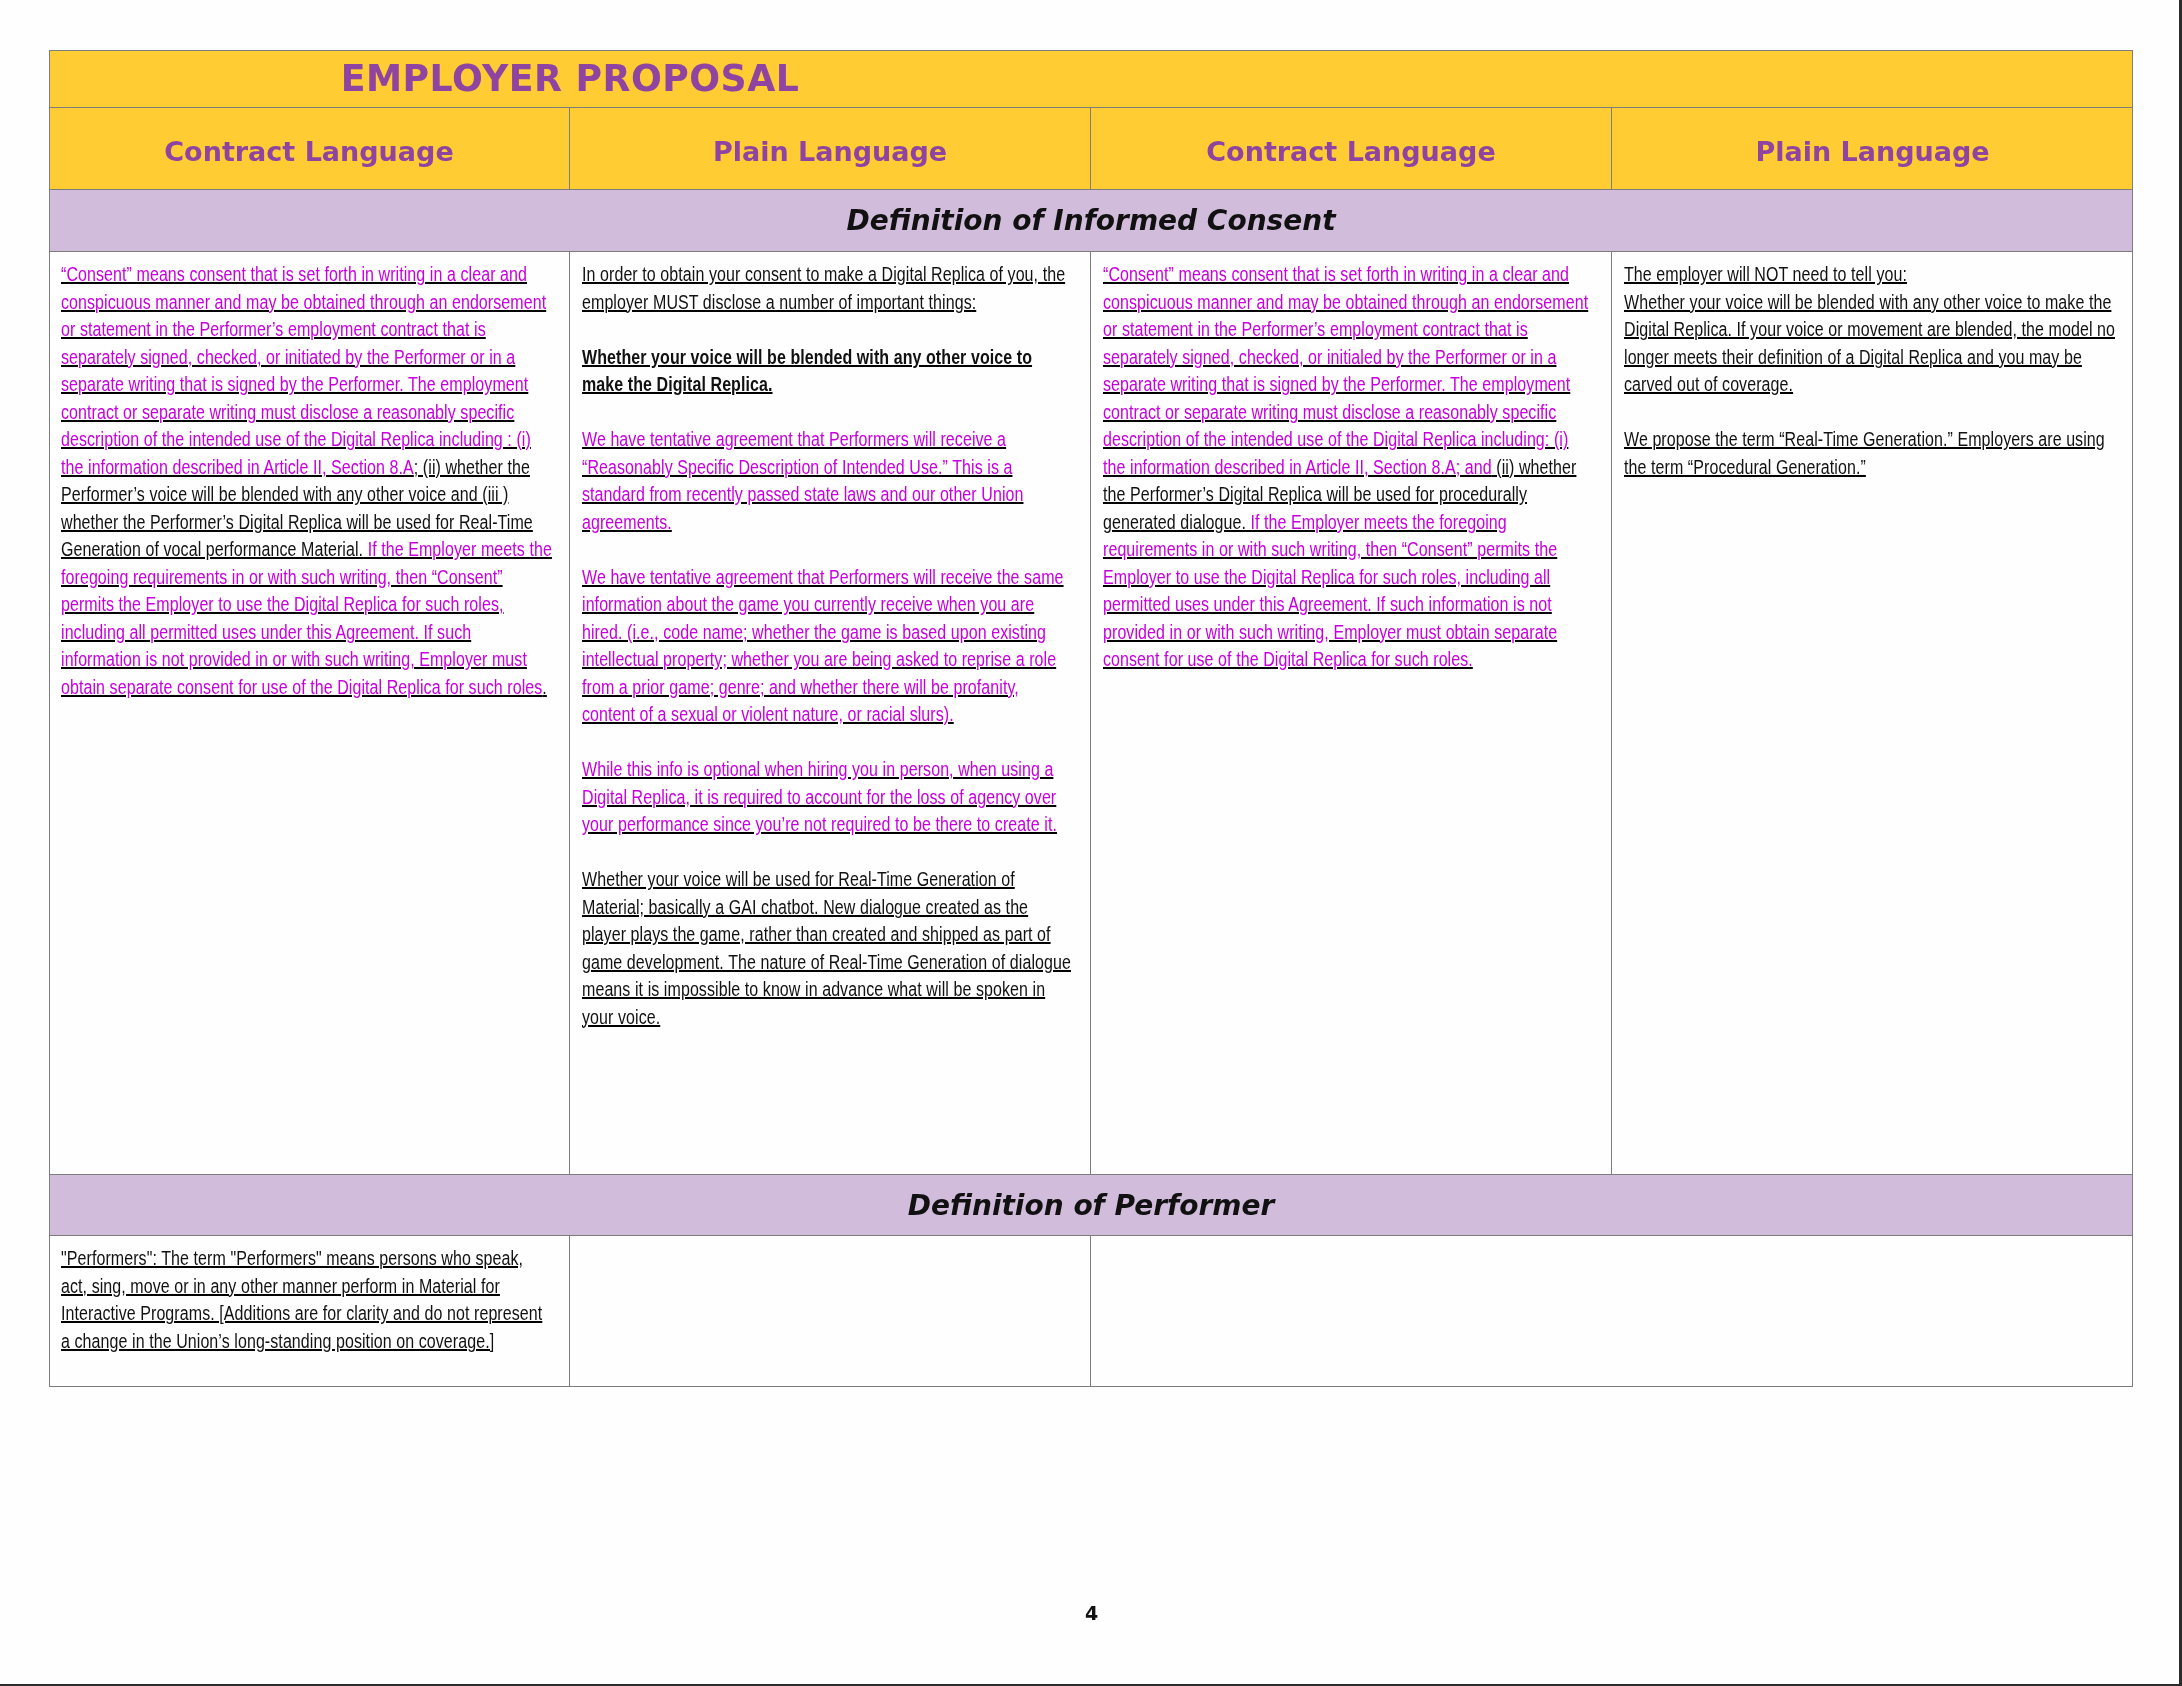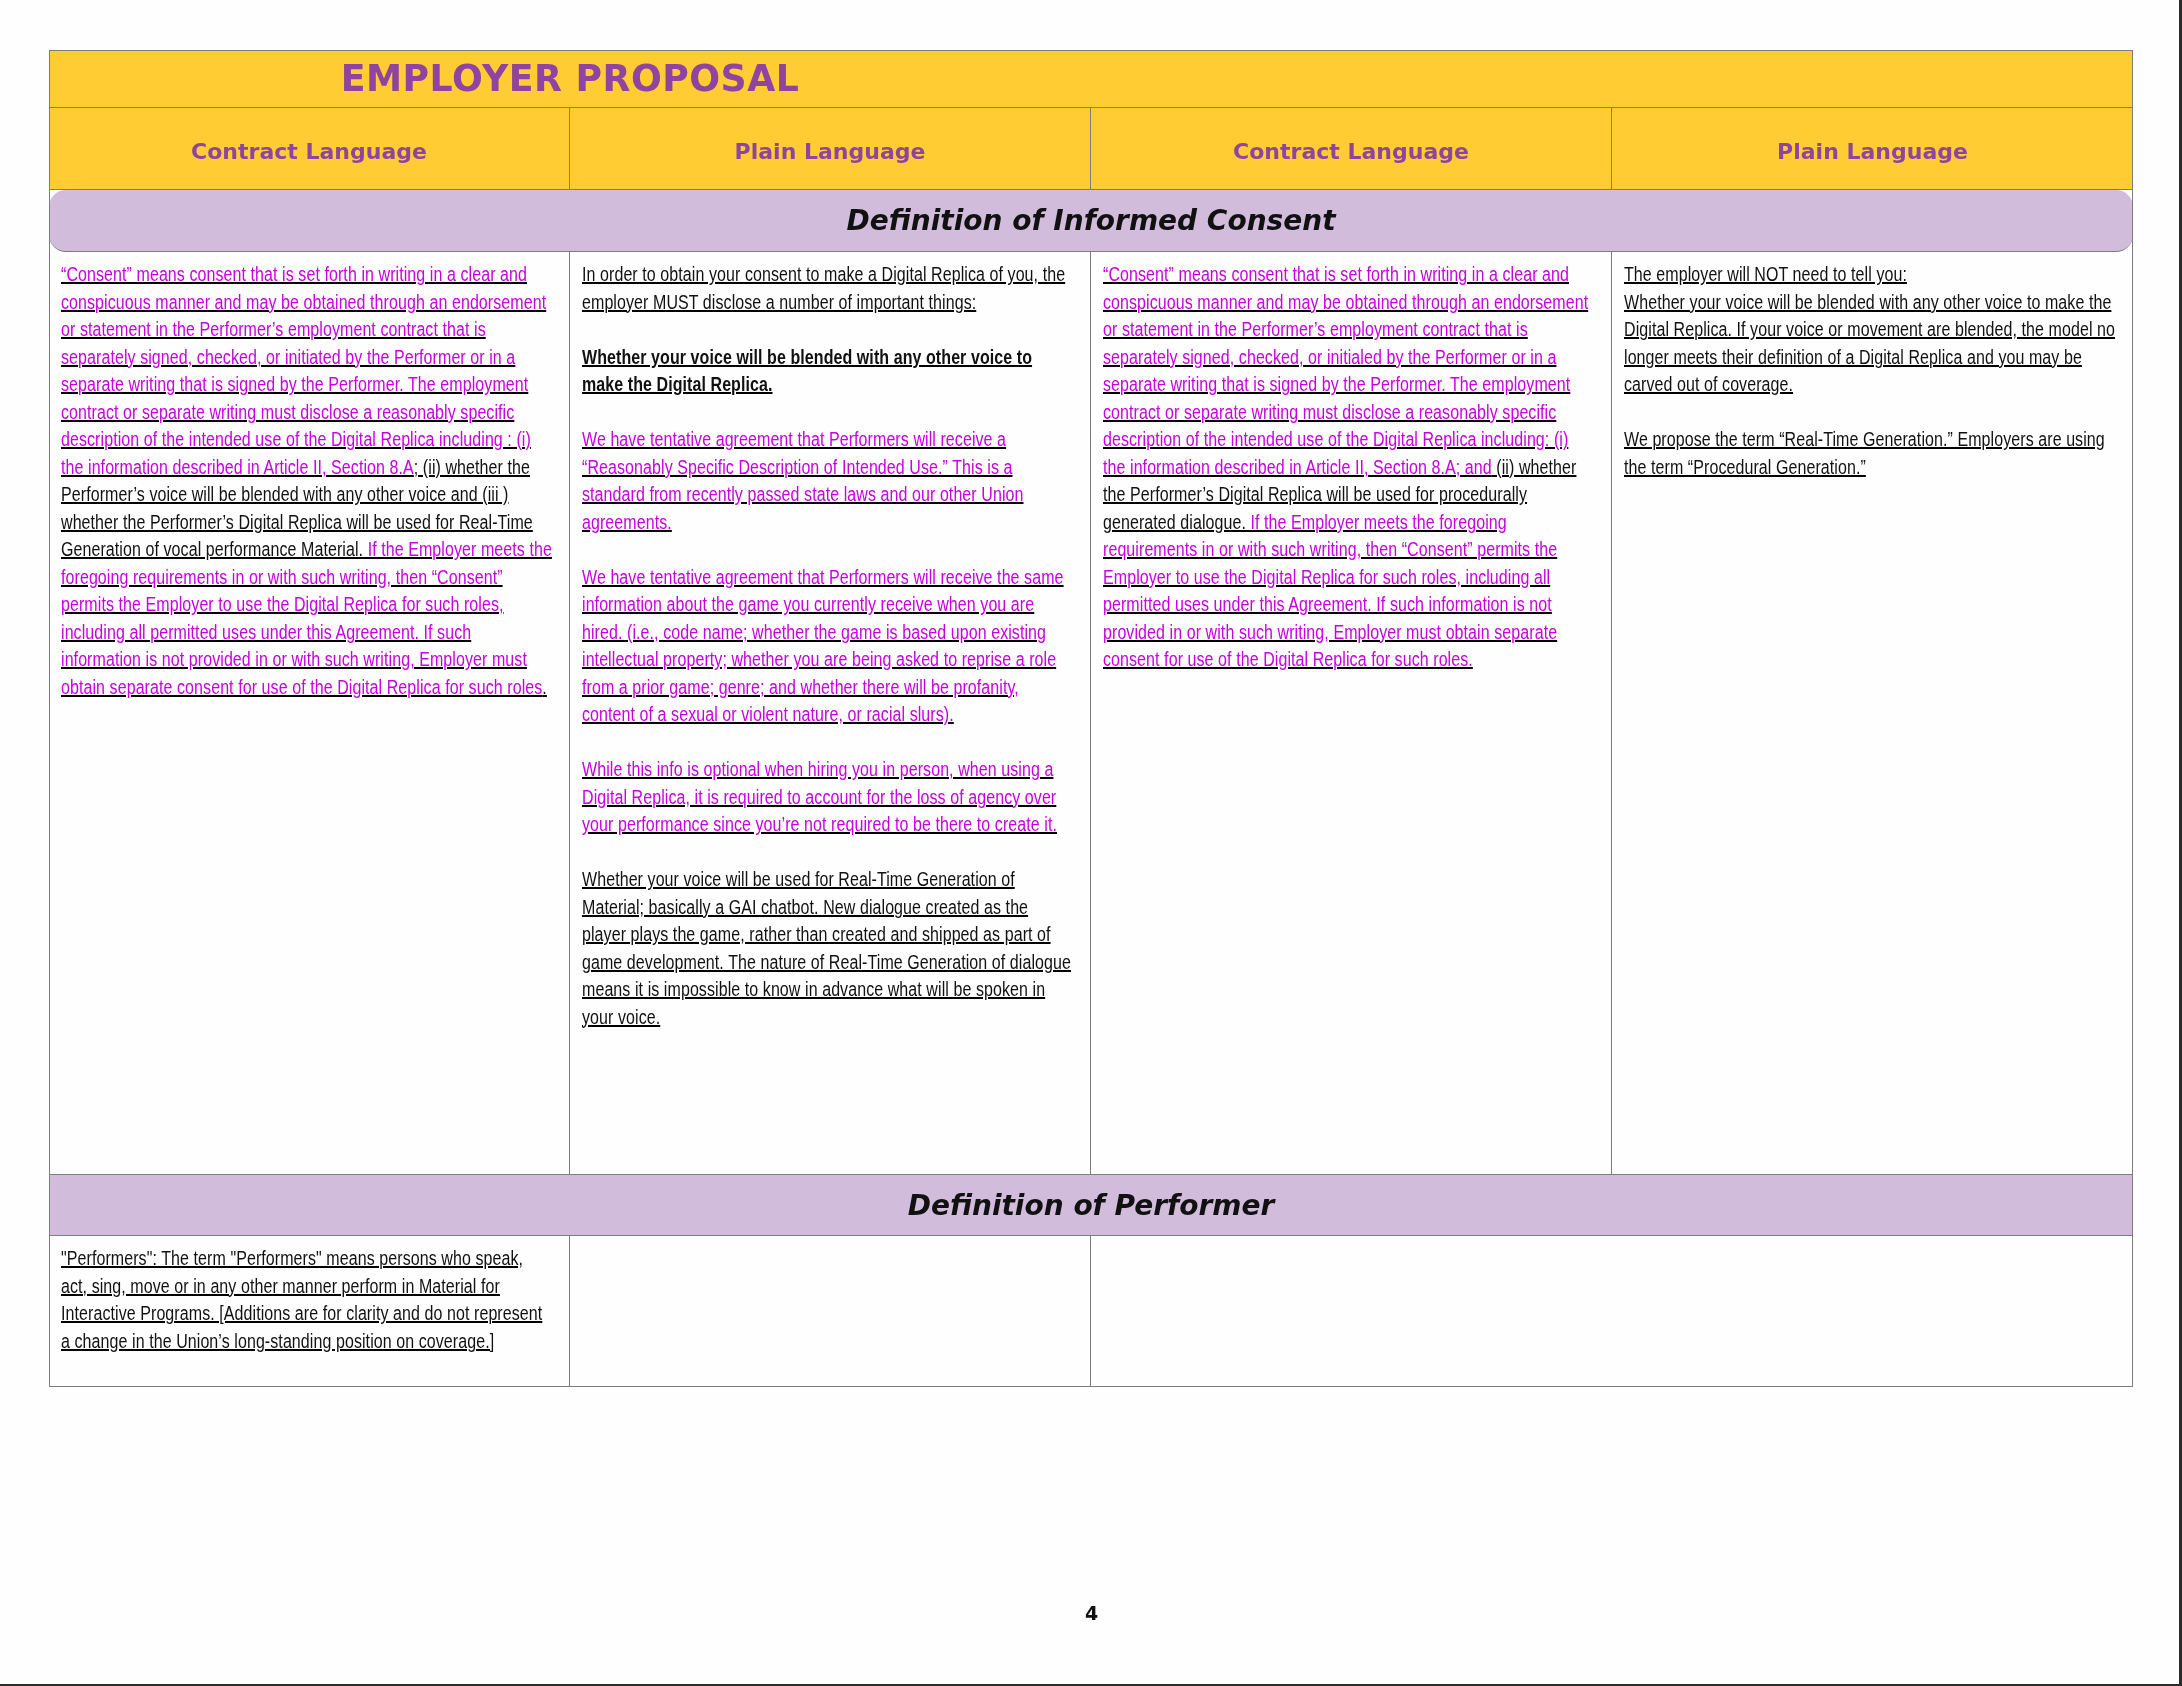--- a/index.html
+++ b/index.html
@@ -25,34 +25,34 @@
   .title-row .cell { width: 1042px; display: flex; align-items: center; justify-content: center; }
   .title-text {
     color: #8e44a0; font-weight: 700; font-size: 37px; letter-spacing: 0.5px;
     font-family: "DejaVu Sans", sans-serif;
     transform: scaleX(0.98);
   }
 
   .sub-row { height: 82px; background: #ffcc33; border-bottom: 1.9px solid #7d7d7d; }
   .sub-row .cell { width: 521px; display: flex; align-items: center; justify-content: center; }
   .sub-text {
-    color: #8e44a0; font-weight: 700; font-size: 22px;
+    color: #8e44a0; font-weight: 700; font-size: 27px;
     font-family: "DejaVu Sans", sans-serif;
     padding-top: 5.6px;
   }
 
   .section-row {
     background: #d2bcdb; display: flex; align-items: center; justify-content: center;
     border-bottom: 1.9px solid #7d7d7d;
   }
   .section-text {
     font-family: "DejaVu Sans", sans-serif; font-style: italic; font-weight: 600;
     font-size: 28px; color: #111;
   }
-  .sec1 { height: 62px; border-radius: 17px; }
+  .sec1 { height: 62px; }
   .sec2 { height: 62px; border-top: 1.9px solid #7d7d7d; }
 
   .content-row .cell { width: 521px; padding: 9.4px 0 0 12px; text-decoration: underline; }
   .c1 { height: 922px; }
   .c2 { height: 151px; }
 
   .txt {
     font-family: "Liberation Sans", sans-serif;
     font-size: 20px; line-height: 27.5px; color: #111;
     width: 614px; transform: scaleX(0.8); transform-origin: 0 0;

